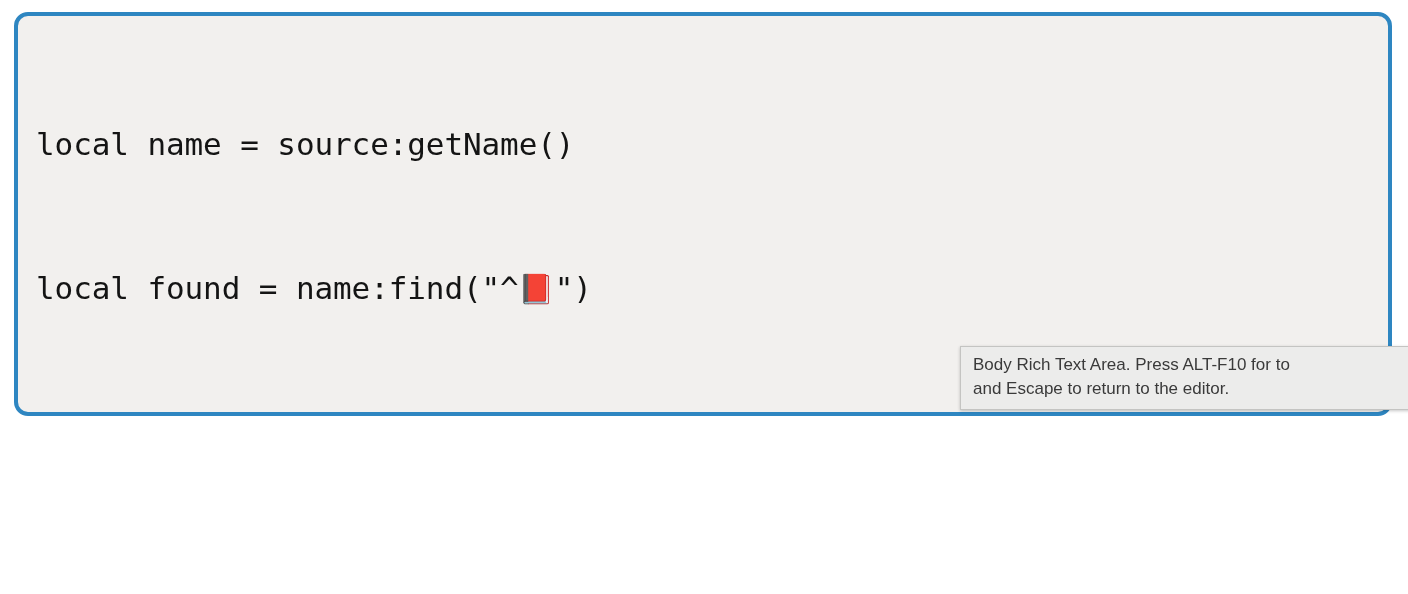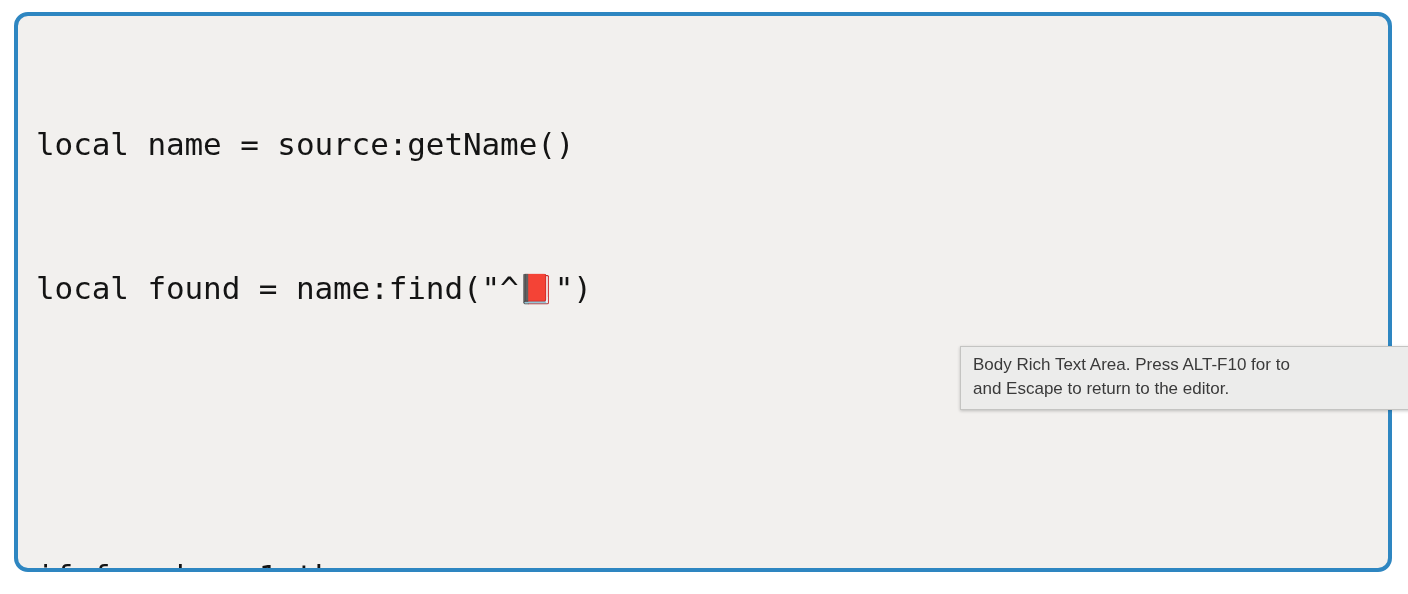--- a/index.html
+++ b/index.html
@@ -22,21 +22,21 @@
     background: #ffffff;
     overflow: hidden;
   }
 
   
   #editor-area {
     position: absolute;
     left: 14px;
     top: 12px;
     width: 1378px;
-    height: 560px;
+    height: 404px;
     box-sizing: border-box;
     background: #f2f0ee;
     border: 4px solid #2e86c1;
     border-radius: 14px;
     overflow: hidden;
   }
 
   #code-block {
     position: absolute;
     left: 18px;

